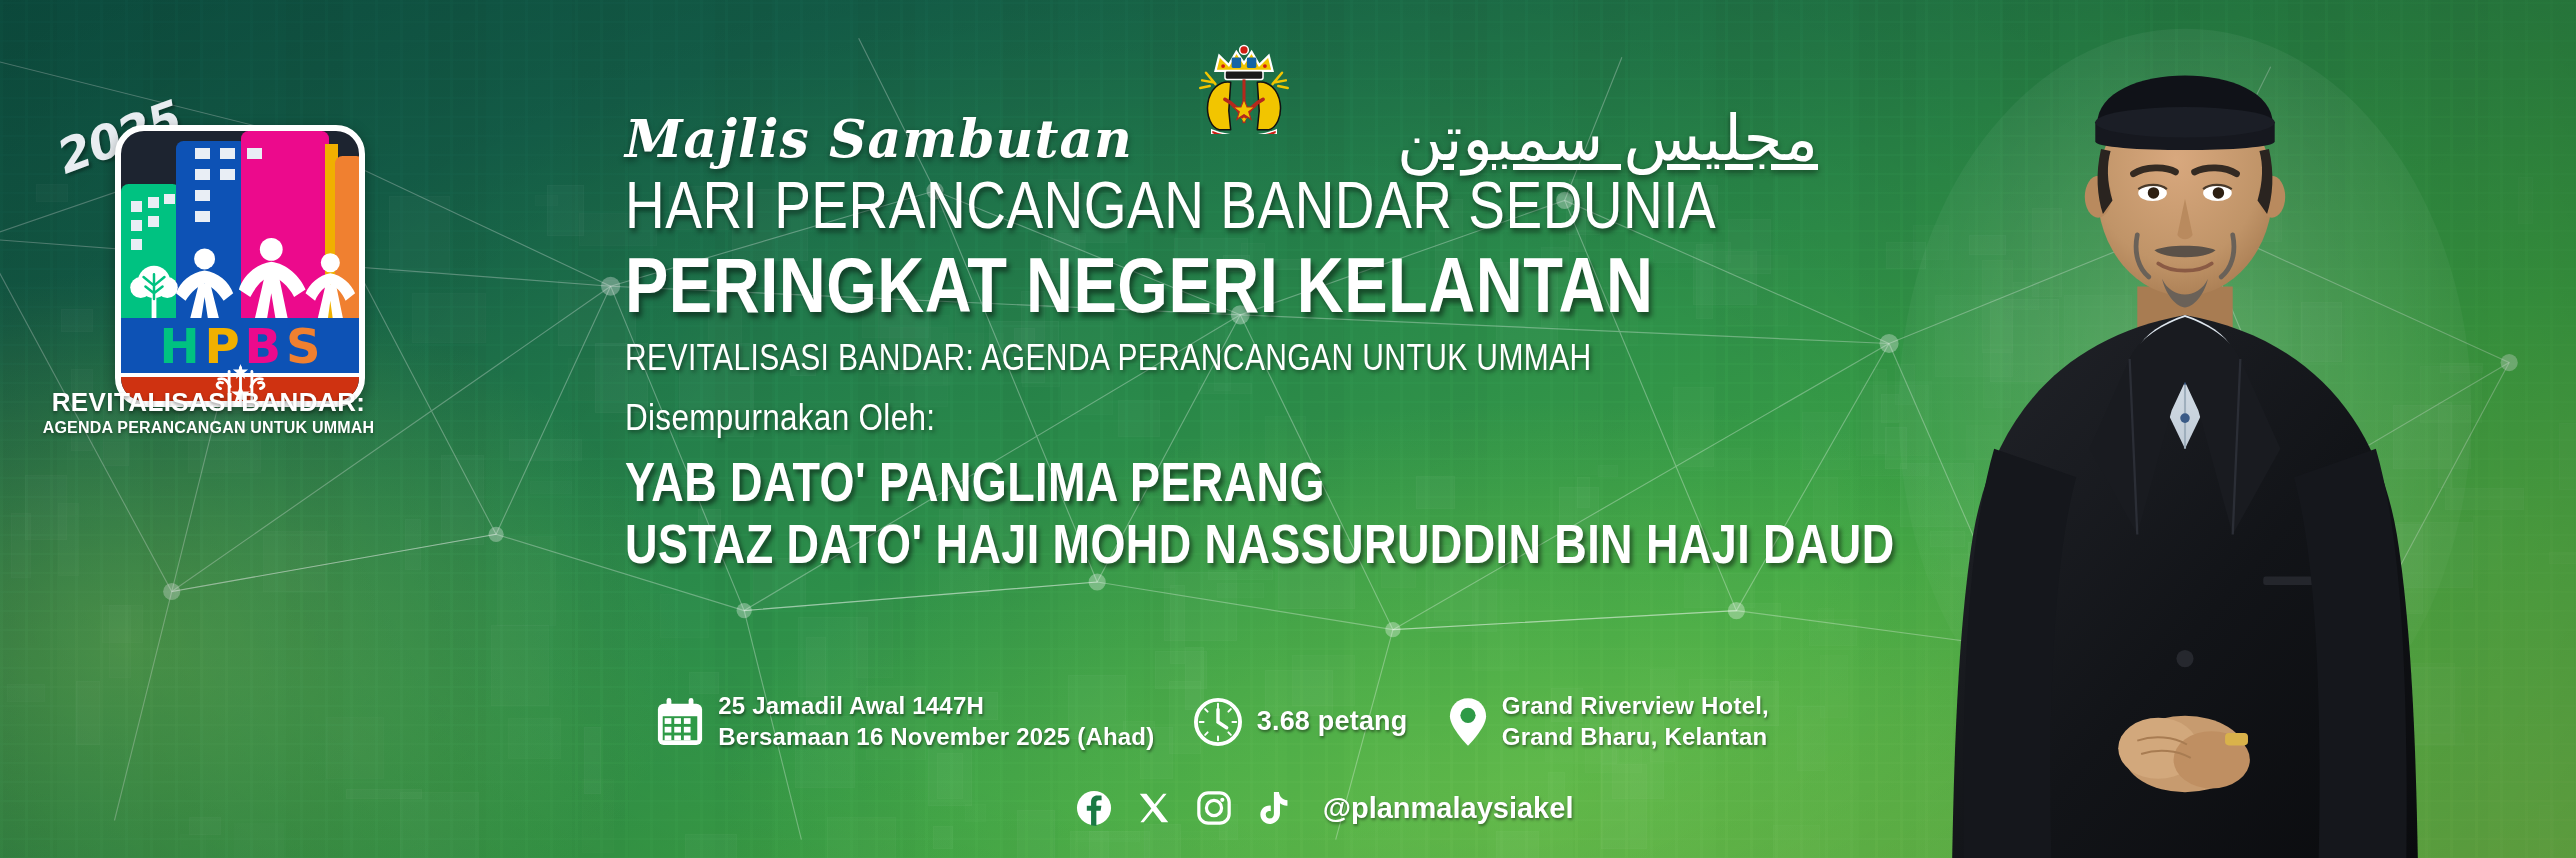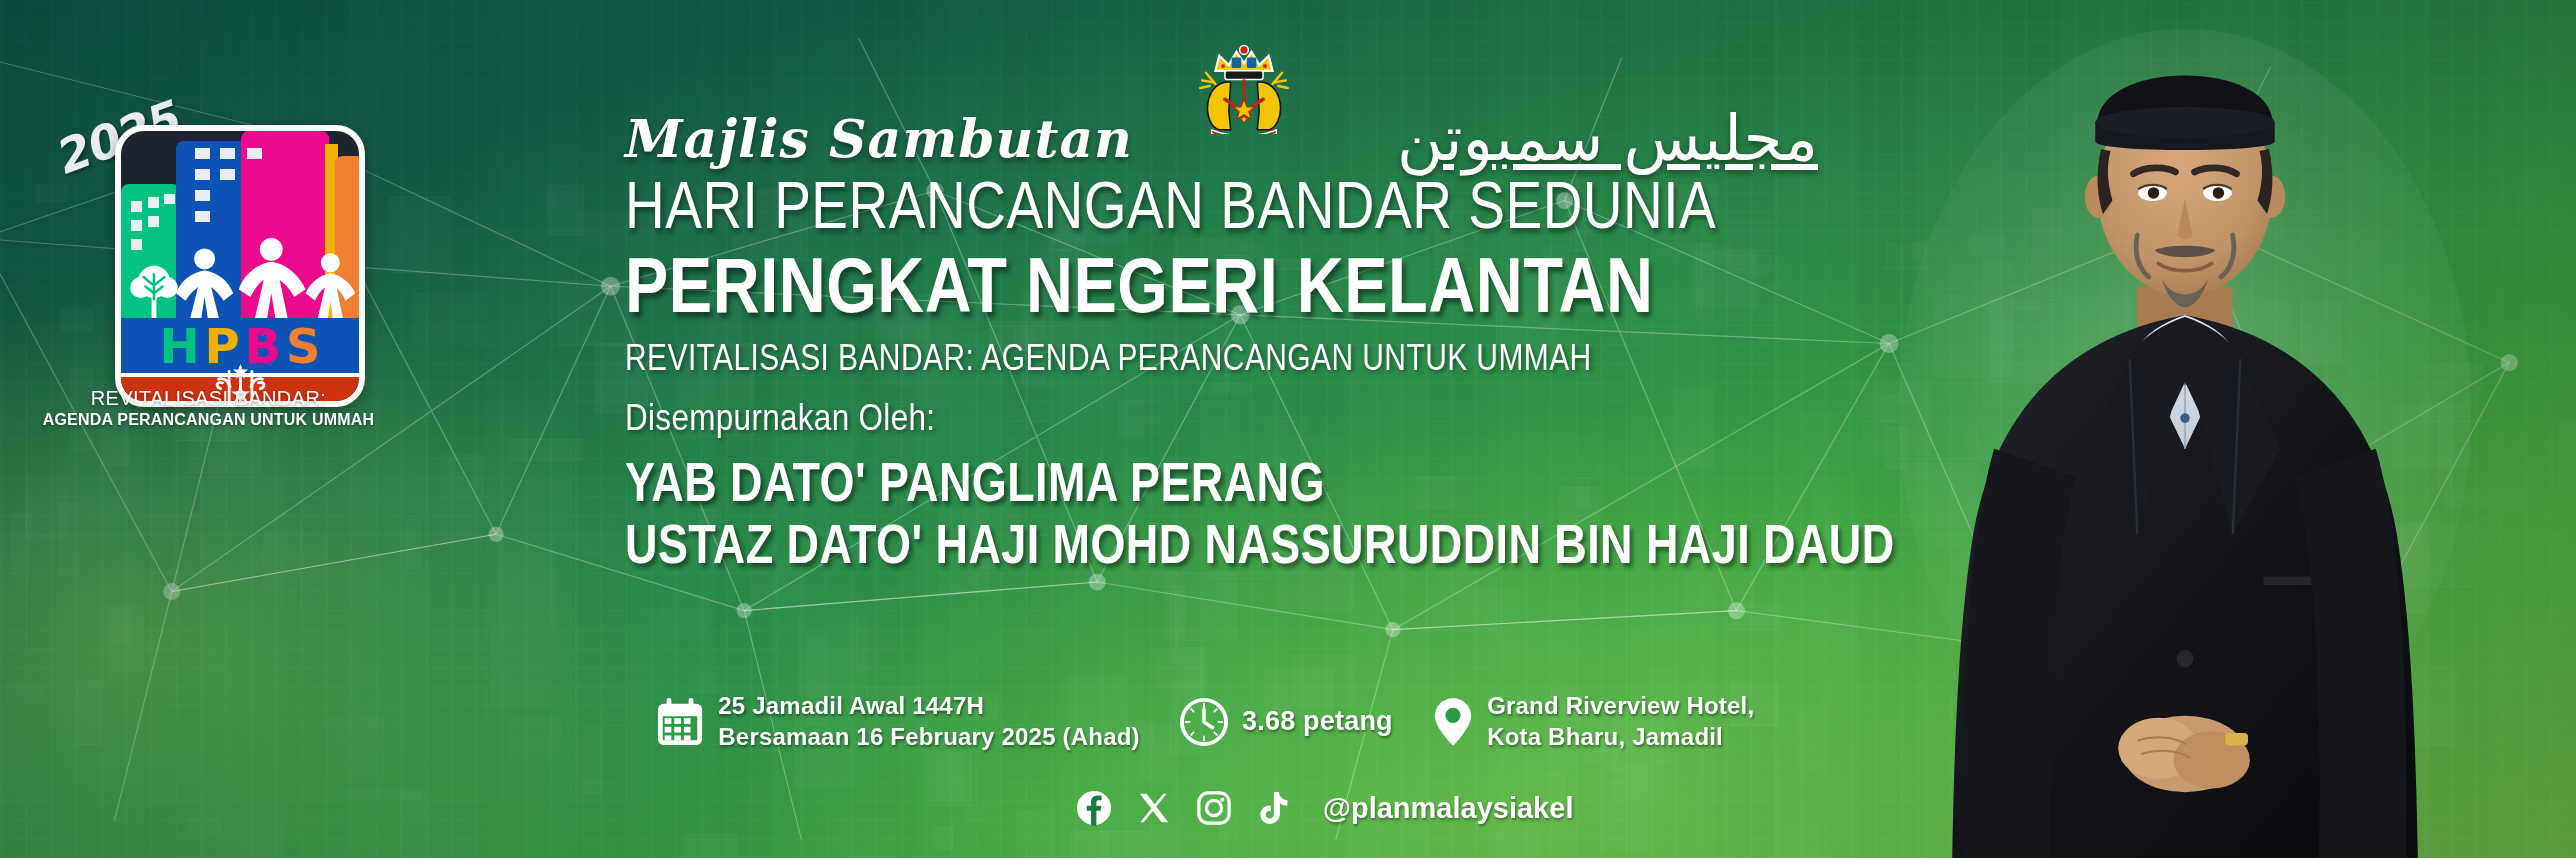--- a/index.html
+++ b/index.html
@@ -66,21 +66,21 @@
   }
   .redbadge {
     position:absolute; left:0; right:0; top:242px; bottom:0; background:#cf3211;
     border-radius:0 0 21px 21px; border-top:4.8px solid #fff;
     display:flex; align-items:center; justify-content:center;
   }
   .logo-tag {
     position:absolute; left:-34px; top:294px; width:393px; text-align:center; color:#fff;
     text-shadow:0 1.9px 3.8px rgba(0,0,0,.4);
   }
-  .logo-tag .l1 { font-size:20px; font-weight:normal; letter-spacing:0.4px; }
+  .logo-tag .l1 { font-size:26px; font-weight:bold; letter-spacing:0.4px; }
   .logo-tag .l2 { font-size:16px; font-weight:bold; letter-spacing:0.2px; margin-top:1px; }
 
   
   .main { position:absolute; left:625px; top:113px; width:1336px; }
   .script {
     font-family:"DejaVu Serif", serif; font-style:italic; font-weight:bold;
     font-size:52px; color:#ffffff; letter-spacing:1px;
     text-shadow:0 2.9px 6.7px rgba(0,0,0,.45); line-height:1;
   }
   .jawi {
@@ -549,21 +549,21 @@
           <rect x="9" y="31" width="7" height="6"></rect>
             <rect x="19" y="31" width="7" height="6"></rect>
             <rect x="29" y="31" width="7" height="6"></rect>
           <rect x="9" y="40" width="7" height="5"></rect>
             <rect x="19" y="40" width="7" height="5"></rect>
             <rect x="29" y="40" width="7" height="5"></rect>
         </g>
       </svg>
       <div class="txt">
         <div>25 Jamadil Awal 1447H</div>
-        <div>Bersamaan 16 February 2025 (Ahad)</div>
+        <div>Bersamaan 16 November 2025 (Ahad)</div>
       </div>
     </div>
 
     <div class="chip">
       <svg width="48" height="48" viewBox="0 0 50 50">
         <circle cx="25" cy="25" r="23" fill="none" stroke="#fff" stroke-width="4"></circle>
         <g stroke="#fff" stroke-width="2" stroke-linecap="round">
           <path d="M25,6 L25,10 M25,40 L25,44 M6,25 L10,25 M40,25 L44,25"></path>
           <path d="M11.6,11.6 L14.2,14.2 M35.8,35.8 L38.4,38.4 M38.4,11.6 L35.8,14.2 M14.2,35.8 L11.6,38.4"></path>
         </g>
@@ -572,21 +572,21 @@
       <div class="txt big">3.68 petang</div>
     </div>
 
     <div class="chip">
       <svg width="40" height="52" viewBox="0 0 42 54">
         <path d="M21,2 C10,2 2,10.5 2,21 C2,33 21,52 21,52 C21,52 40,33 40,21 C40,10.5 32,2 21,2 Z" fill="#fff"></path>
         <circle cx="21" cy="20" r="8" fill="#2e9a46"></circle>
       </svg>
       <div class="txt">
         <div>Grand Riverview Hotel,</div>
-        <div>Kota Bharu, Jamadil</div>
+        <div>Grand Bharu, Kelantan</div>
       </div>
     </div>
   </div>
 
   <div class="social">
     <svg width="36" height="36" viewBox="0 0 38 38">
       <circle cx="19" cy="19" r="18" fill="#fff"></circle>
       <path d="M21.5,38 L21.5,22 L26,22 L26.8,16.6 L21.5,16.6 L21.5,13.3 C21.5,11.8 22,10.8 24.2,10.8 L27,10.8 L27,6 C26.1,5.9 24.4,5.8 22.6,5.8 C18.6,5.8 15.9,8.2 15.9,12.7 L15.9,16.6 L11.4,16.6 L11.4,22 L15.9,22 L15.9,37.2 Z" fill="#1a7a44"></path>
     </svg>
     <svg width="36" height="36" viewBox="0 0 38 38">

